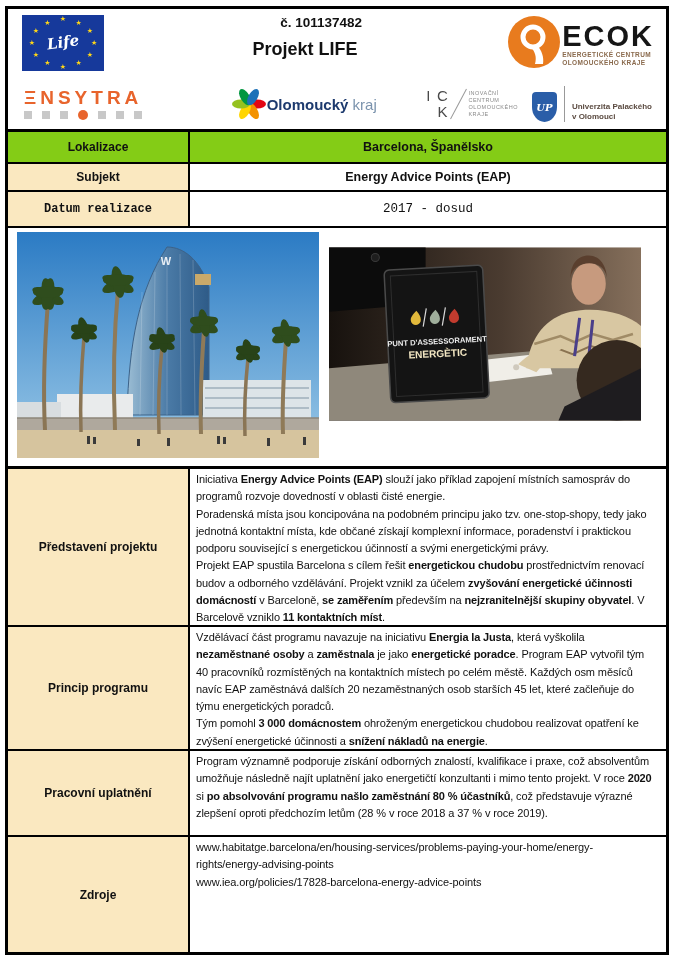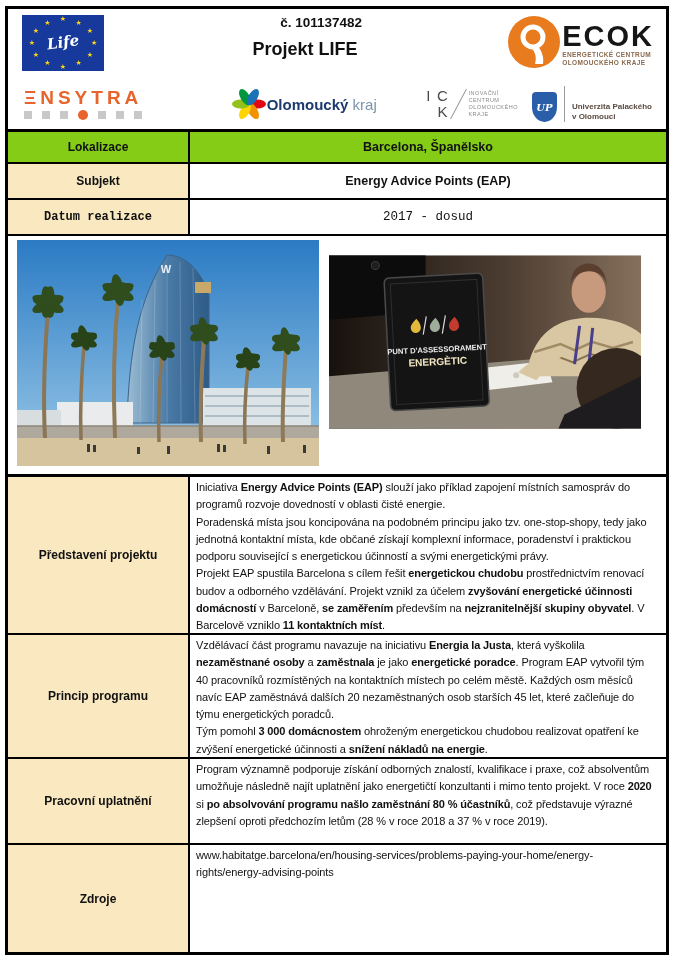--- a/index.html
+++ b/index.html
@@ -44,21 +44,21 @@
   
   .title-box { height:55px; border-bottom:3px solid #000; display:flex; align-items:center; justify-content:center; }
   .title-box span { font-size:27px; font-weight:bold; letter-spacing:.5px; }
 
   
   .row { display:flex; border-bottom:2px solid #000; }
   .cell-label { width:182px; flex:none; border-right:2px solid #000; background:#fae8c0; display:flex; align-items:center; justify-content:center; text-align:center; font-weight:bold; font-size:12px; padding:2px 8px; }
   .cell-value { flex:1; display:flex; align-items:center; justify-content:center; font-size:12.5px; background:#fff; }
   .row-gray .cell-label, .row-gray .cell-value { background:#84cc16; }
   .row-lok { height:32px; }
-  .row-sub { height:36px; }
+  .row-sub { height:28px; }
   .row-dat { height:36px;font-family:Liberation Mono, monospace; }
   .v-bold { font-weight:bold; }
 
   
   .photos { height:241px; border-bottom:3px solid #000; display:flex; padding:4px 0 0 8px; background:#fff; }
   .photo-left { width:304px; height:226px; flex:none; }
   .photo-right { width:312px; height:174px; flex:none; margin-left:9px; margin-top:15px; }
 
   
   .sec-body { flex:1; background:#fff; padding:2px 8px 2px 6px; font-size:11px; line-height:17.3px; letter-spacing:-.1px; overflow:hidden; }
@@ -368,17 +368,18 @@
     <div class="row sec-3">
       <div class="cell-label">Pracovní uplatnění</div>
       <div class="sec-body">
           <div class="para"><span>Program významně podporuje získání odborných znalostí, kvalifikace i praxe, což absolventům umožňuje následně najít uplatnění jako energetičtí konzultanti i mimo tento projekt. V roce </span><b>2020</b><span> si </span><b>po absolvování programu našlo zaměstnání 80 % účastníků</b><span>, což představuje výrazné zlepšení oproti předchozím letům (28 % v roce 2018 a 37 % v roce 2019).</span></div>
         </div>
     </div>
     <div class="row sec-4">
       <div class="cell-label">Zdroje</div>
       <div class="sec-body">
           <div class="para"><span>www.habitatge.barcelona/en/housing-services/problems-paying-your-home/energy-rights/energy-advising-points</span></div>
+          <div class="para"><span>www.iea.org/policies/17828-barcelona-energy-advice-points</span></div>
         </div>
     </div>
 
   </div>
 </div>
 
 </body></html>

